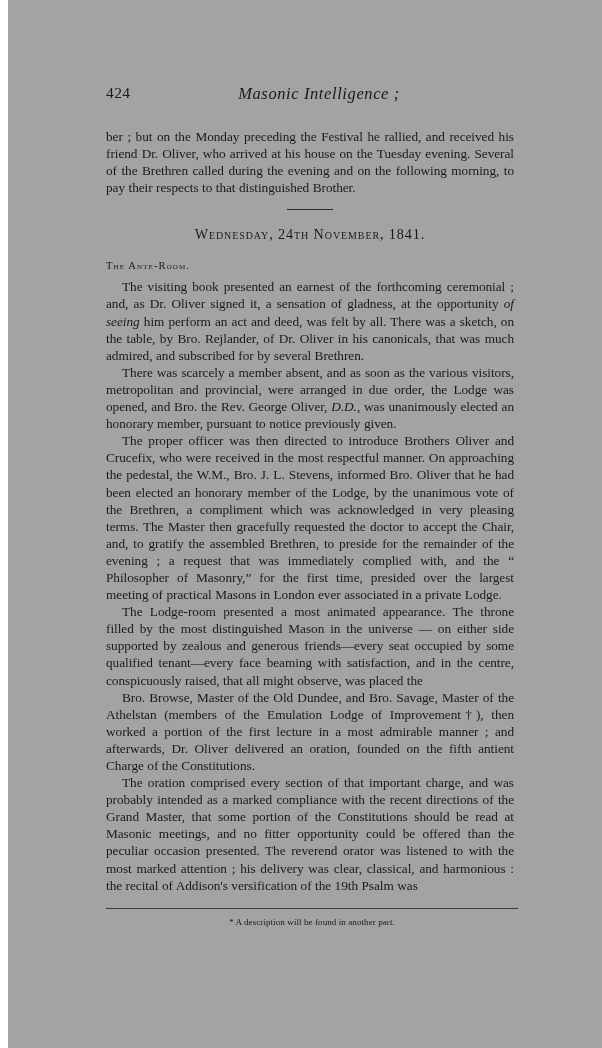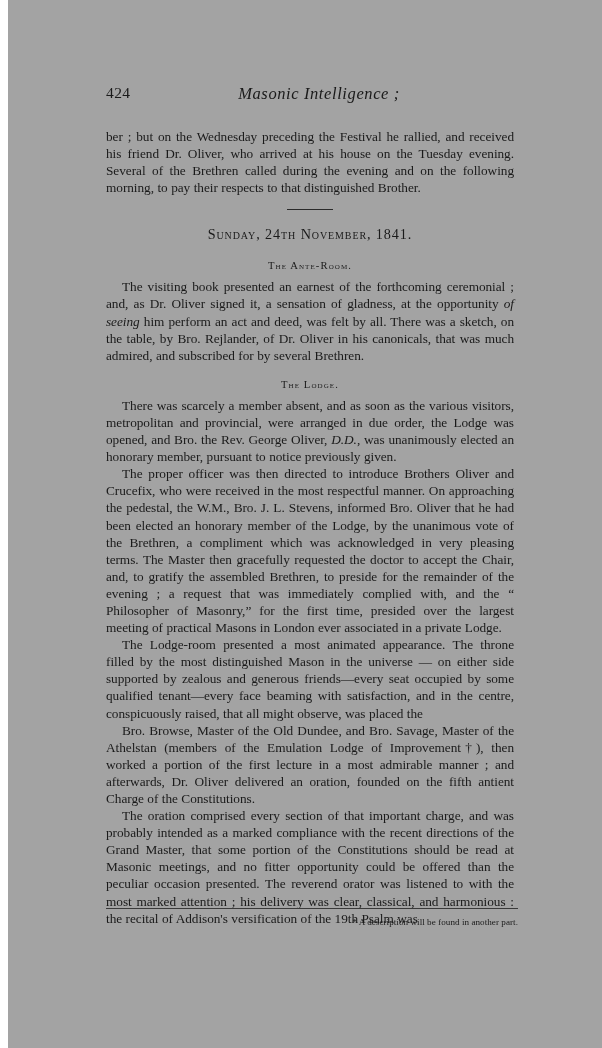--- a/index.html
+++ b/index.html
@@ -81,21 +81,21 @@
   
   .dateline {
     text-align: center;
     font-size: 14.2px;
     font-variant: small-caps;
     letter-spacing: 0.9px;
     margin: 0 0 17px 0;
     white-space: nowrap;
   }
   .subhead {
-    text-align: center;
+    text-align: left;
     font-size: 10.6px;
     font-variant: small-caps;
     letter-spacing: 1.1px;
     margin: 0 0 7px 0;
   }
   .subhead.spaced-top { margin-top: 15px; }
 
   .centerhead {
     text-align: center;
     font-style: italic;
@@ -123,46 +123,45 @@
     height: 0;
     border-top: 1.1px solid #3a3a3a;
     margin: 0 0 7px 0;
   }
   .fnote {
     margin: 0;
     font-size: 9.1px;
     line-height: 12.4px;
     letter-spacing: 0.05px;
   }
-  .fnote.centered { text-align: right; }
+  .fnote.centered { text-align: center; }
   .fnote.wide { text-align: center; margin-top: 1px; }
 </style>
 </head>
 <body>
 
 <div class="page">
 
   <div class="content">
 
     <div class="runhead">
       <div class="folio">424</div>
       <div class="runtitle">Masonic Intelligence ;</div>
     </div>
 
-    <p class="para noindent">ber ; but on the Wednesday preceding the Festival he rallied, and received his friend Dr. Oliver, who arrived at his house on the Tuesday evening. Several of the Brethren called during the evening and on the following morning, to pay their respects to that distinguished Brother.</p>
+    <p class="para noindent">ber ; but on the Monday preceding the Festival he rallied, and received his friend Dr. Oliver, who arrived at his house on the Tuesday evening. Several of the Brethren called during the evening and on the following morning, to pay their respects to that distinguished Brother.</p>
 
     <div class="shortrule"></div>
 
-    <div class="dateline">Sunday, 24th November, 1841.</div>
+    <div class="dateline">Wednesday, 24th November, 1841.</div>
 
     <div class="subhead">The Ante-Room.</div>
 
     <p class="para indent"><span>The visiting book presented an earnest of the forthcoming ceremonial ; and, as Dr. Oliver signed it, a sensation of gladness, at the opportunity </span><span class="it">of seeing</span><span> him perform an act and deed, was felt by all.   There was a sketch, on the table, by Bro. Rejlander, of Dr. Oliver in his canonicals, that was much admired, and subscribed for by several Brethren.</span></p>
 
-    <div class="subhead spaced-top">The Lodge.</div>
 
     <p class="para indent"><span>There was scarcely a member absent, and as soon as the various visitors, metropolitan and provincial, were arranged in due order, the Lodge was opened, and Bro. the Rev. George Oliver, </span><span class="it">D.D.</span><span>, was unanimously elected an honorary member, pursuant to notice previously given.</span></p>
 
     <p class="para indent">The proper officer was then directed to introduce Brothers Oliver and Crucefix, who were received in the most respectful manner.   On approaching the pedestal, the W.M., Bro. J. L. Stevens, informed Bro. Oliver that he had been elected an honorary member of the Lodge, by the unanimous vote of the Brethren, a compliment which was acknowledged in very pleasing terms.   The Master then gracefully requested the doctor to accept the Chair, and, to gratify the assembled Brethren, to preside for the remainder of the evening ; a request that was immediately complied with, and the “ Philosopher of Masonry,” for the first time, presided over the largest meeting of practical Masons in London ever associated in a private Lodge.</p>
 
     <p class="para indent">The Lodge-room presented a most animated appearance.   The throne filled by the most distinguished Mason in the universe — on either side supported by zealous and generous friends—every seat occupied by some qualified tenant—every face beaming with satisfaction, and in the centre, conspicuously raised, that all might observe, was placed the</p>
 
 
     <p class="para indent">Bro. Browse, Master of the Old Dundee, and Bro. Savage, Master of the Athelstan (members of the Emulation Lodge of Improvement†), then worked a portion of the first lecture in a most admirable manner ; and afterwards, Dr. Oliver delivered an oration, founded on the fifth antient Charge of the Constitutions.</p>
 

